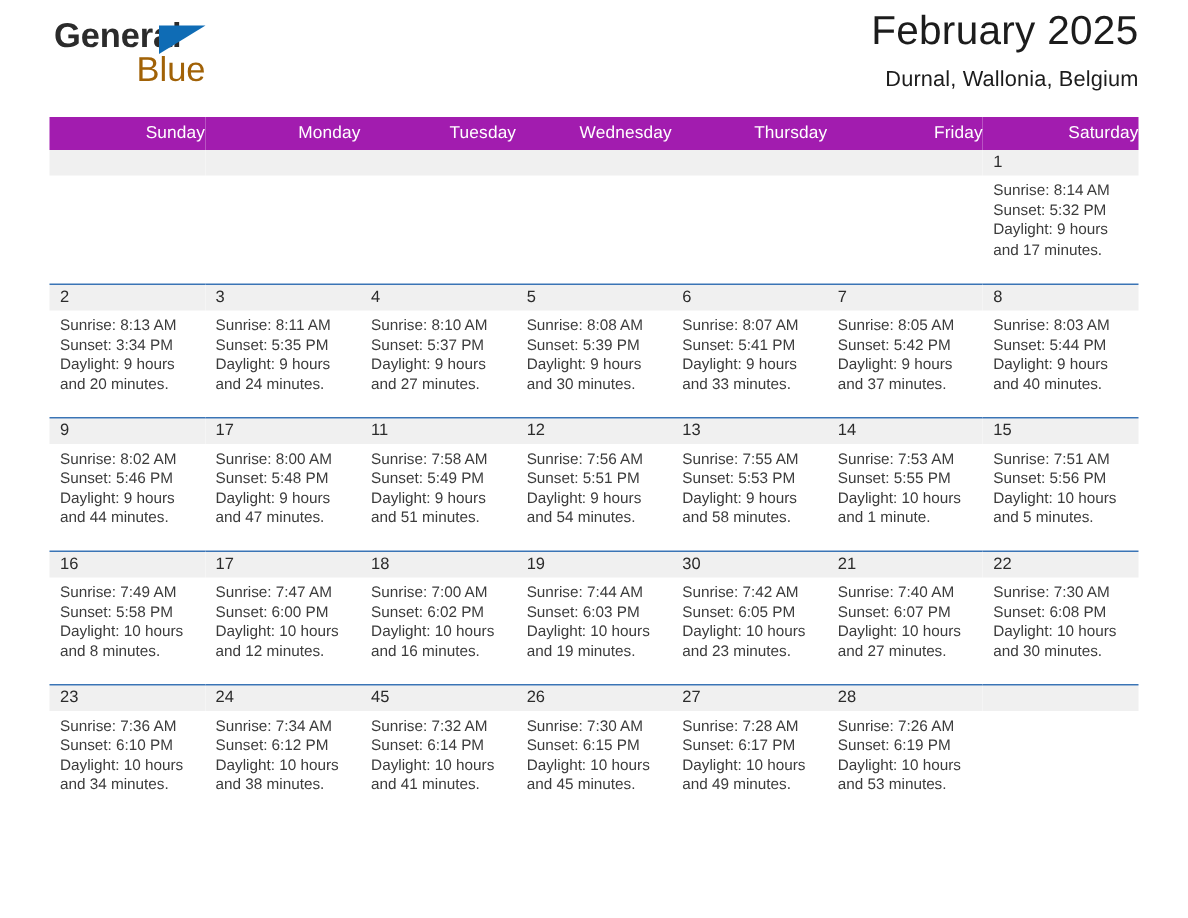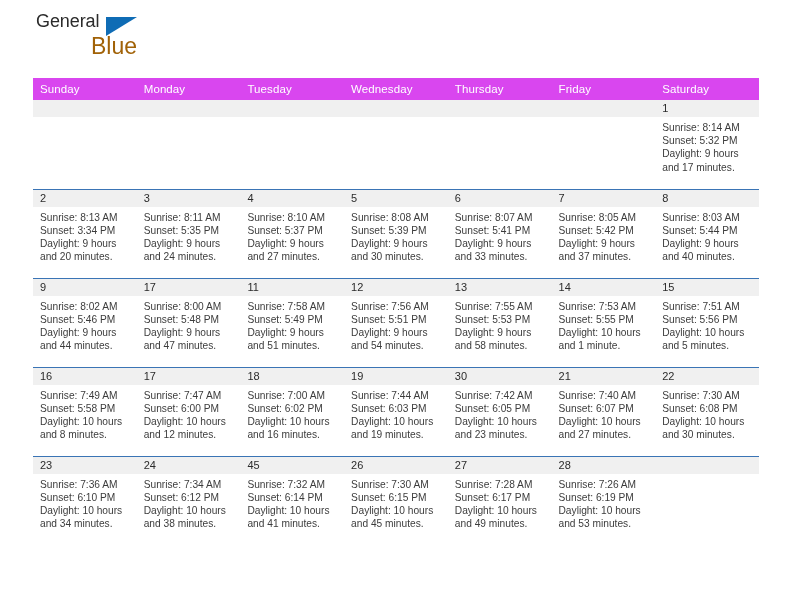--- a/index.html
+++ b/index.html
@@ -29,24 +29,25 @@
   .logo {
     position: relative;
     margin-top: 8px;
     width: 190px;
     height: 52px;
   }
   .logo-general {
     position: absolute;
     left: 3px;
     top: 4px;
-    font-size: 18px;
+    font-size: 23px;
     color: #2b2b2b;
     letter-spacing: -0.1px;
     line-height: 1;
+    font-weight: bold;
   }
   .logo-tri {
     position: absolute;
     left: 73px;
     top: 9px;
     width: 0;
     height: 0;
     border-left: 31px solid #0f6cb5;
     border-bottom: 19px solid transparent;
   }
@@ -77,25 +78,25 @@
   }
 
   
   table.cal {
     width: 726px;
     border-collapse: collapse;
     table-layout: fixed;
     margin-top: 2px;
   }
   table.cal th {
-    background: #d946ef;
+    background: #a21caf;
     color: #ffffff;
     font-size: 11.5px;
     font-weight: normal;
-    text-align: left;
+    text-align: right;
     padding: 5px 0 5px 7px;
     height: 21px;
     letter-spacing: 0.1px;
   }
   table.cal td {
     width: 103.71px;
     height: 89px;
     vertical-align: top;
     padding: 0;
     border-top: 1px solid #3a74b5;
@@ -128,20 +129,24 @@
 <div class="page">
 
   <div class="top">
 
     <div class="logo">
       <span class="logo-general">General</span>
       <span class="logo-tri"></span>
       <span class="logo-blue">Blue</span>
     </div>
 
+    <div class="titleblock">
+      <div class="cal-title">February 2025</div>
+      <div class="cal-sub">Durnal, Wallonia, Belgium</div>
+    </div>
 
   </div>
 
   <table class="cal">
     <thead>
       <tr>
           <th>Sunday</th>
           <th>Monday</th>
           <th>Tuesday</th>
           <th>Wednesday</th>

